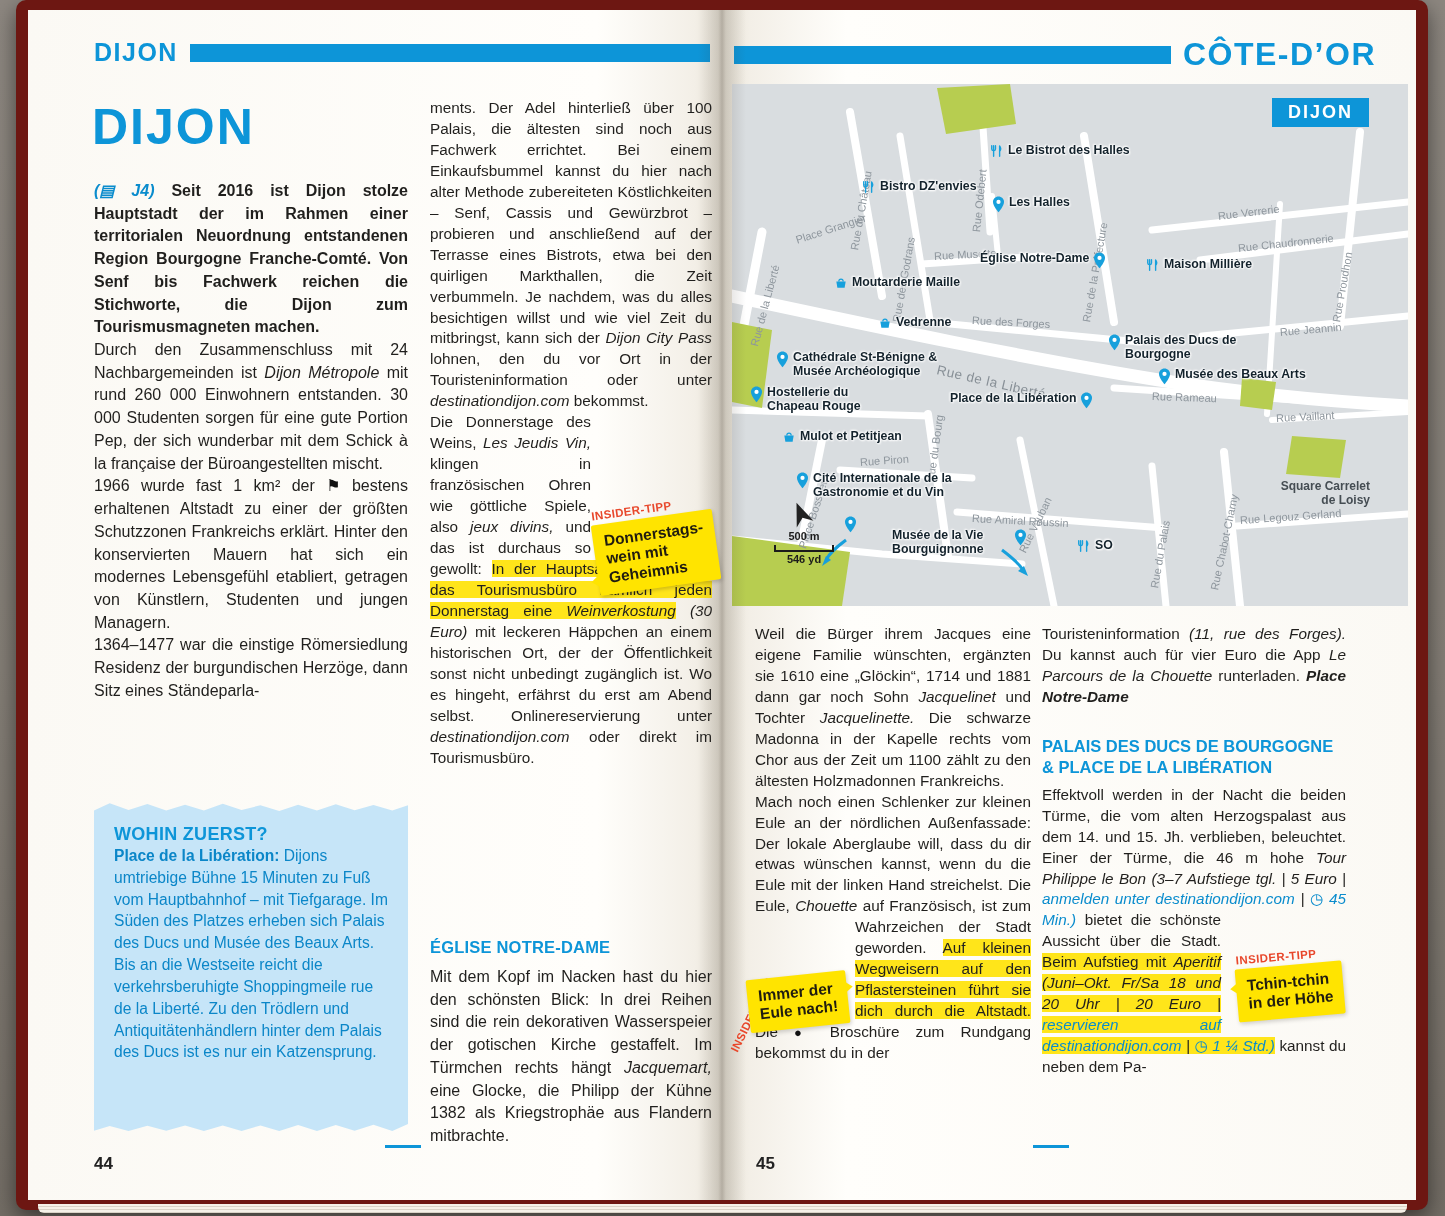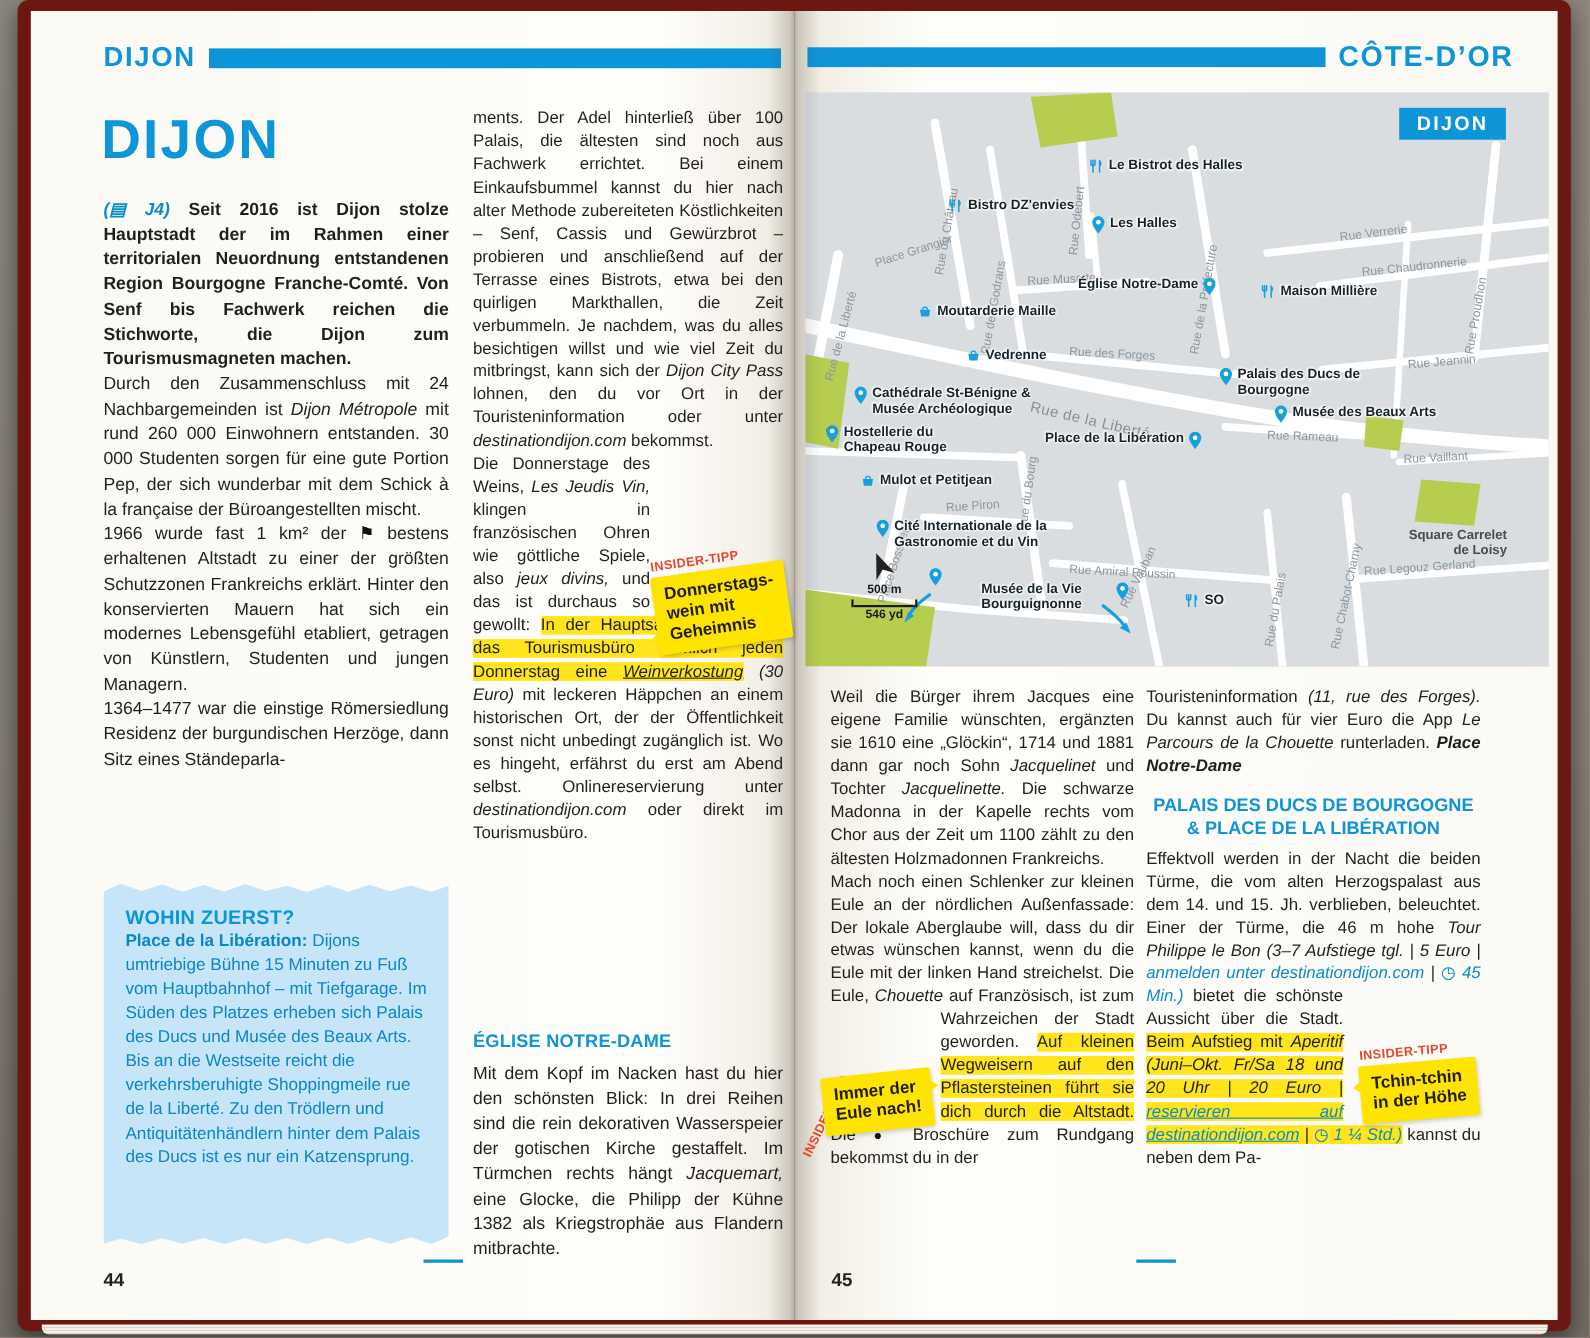--- a/index.html
+++ b/index.html
@@ -26,34 +26,34 @@
   .page-r{left:722px;background:linear-gradient(270deg,#fbf9f4 0%,#fffefb 82%,#f3efe7 96%,#e7e2d6 100%);}
   .spine{position:absolute;left:698px;top:10px;width:48px;height:1190px;pointer-events:none;
     background:linear-gradient(90deg,rgba(0,0,0,0) 0%,rgba(60,50,40,.16) 42%,rgba(60,50,40,.30) 50%,rgba(60,50,40,.16) 58%,rgba(0,0,0,0) 100%);}
 
   
   .hdr{position:absolute;display:flex;align-items:center;gap:12px;}
   .hdr-l{left:66px;right:12px;top:28px;}
   .hdr-r{left:12px;right:40px;top:26px;}
   .hdr-txt{color:var(--blue-bright);font-weight:bold;letter-spacing:1.5px;white-space:nowrap;}
   .hdr-l .hdr-txt{font-size:25px;}
-  .hdr-r .hdr-txt{font-size:26px;}
+  .hdr-r .hdr-txt{font-size:32px;}
   .hdr-bar{flex:1;height:18px;background:var(--blue-bright);}
 
   
   .big-title{position:absolute;left:64px;top:88px;font-size:50px;font-weight:bold;color:var(--blue-bright);letter-spacing:2px;}
   .colL1{position:absolute;left:66px;top:170px;width:314px;}
   .colL2{position:absolute;left:402px;top:88px;width:282px;}
   .rich{font-size:16px;line-height:1.42;color:var(--ink);text-align:justify;hyphens:auto;-webkit-hyphens:auto;}
   .rich::after{content:"";display:block;clear:both;}
   .colL2 .rich,.colR .rich{font-size:15.3px;line-height:1.37;}
   .s-b{font-weight:bold;}
   .s-i{font-style:italic;}
   .s-bi{font-weight:bold;font-style:italic;}
-  .s-u{text-decoration:underline;}
+  .s-u{}
   .s-bl{color:var(--blue);}
   .s-h{background:var(--hl);}
   .s-flag{color:#111;font-style:normal;}
   .s-owl{color:#111;font-size:.85em;}
   .s-clock{color:var(--blue);font-style:normal;}
   .s-gapr{float:right;width:114px;height:128px;margin:0 0 4px 7px;}
   .s-gapl{float:left;width:92px;height:86px;margin:0 8px 4px 0;}
   .s-gapr2{float:right;width:118px;height:120px;margin:0 0 4px 7px;}
 
   .infobox{position:absolute;left:66px;top:792px;width:314px;height:330px;background:var(--boxbg);padding:22px 20px;
@@ -83,21 +83,21 @@
 
   
   .pn{position:absolute;bottom:26px;text-align:left;font-weight:bold;font-size:17px;color:#222;}
   .pn:before{content:"";display:block;width:36px;height:3px;background:var(--blue-bright);margin:0 auto 6px;}
   .pn-l{left:66px;width:618px;}
   .pn-r{left:34px;width:590px;}
 
   
   .colR1{position:absolute;left:33px;top:614px;width:276px;}
   .colR2{position:absolute;left:320px;top:614px;width:304px;}
-  .blue-head{color:var(--blue-bright);font-weight:bold;font-size:16.5px;line-height:1.3;margin:14px 0 6px;text-align:center;}
+  .blue-head{color:var(--blue-bright);font-weight:bold;font-size:16.5px;line-height:1.3;margin:28px 0 6px;}
 
   
   .map{position:absolute;left:10px;top:74px;width:676px;height:522px;background:var(--mapbg);overflow:hidden;}
   .map svg.base{position:absolute;left:0;top:0;}
   .map-label{position:absolute;left:540px;top:14px;background:var(--blue-bright);color:#fff;font-weight:bold;font-size:18px;letter-spacing:2px;padding:4px 16px;}
   .st{position:absolute;font-size:11px;color:#8e969d;white-space:nowrap;transform-origin:0 50%;}
   .st-big{font-size:13.5px;color:#878f96;letter-spacing:.5px;}
   .st-dark{font-size:12px;color:#454d53;font-weight:bold;width:95px;white-space:normal;text-align:right;line-height:1.15;}
   .poi{position:absolute;display:flex;align-items:flex-start;gap:4px;z-index:4;}
   .poi .pt{font-size:12.3px;font-weight:bold;color:#13222c;line-height:1.12;

